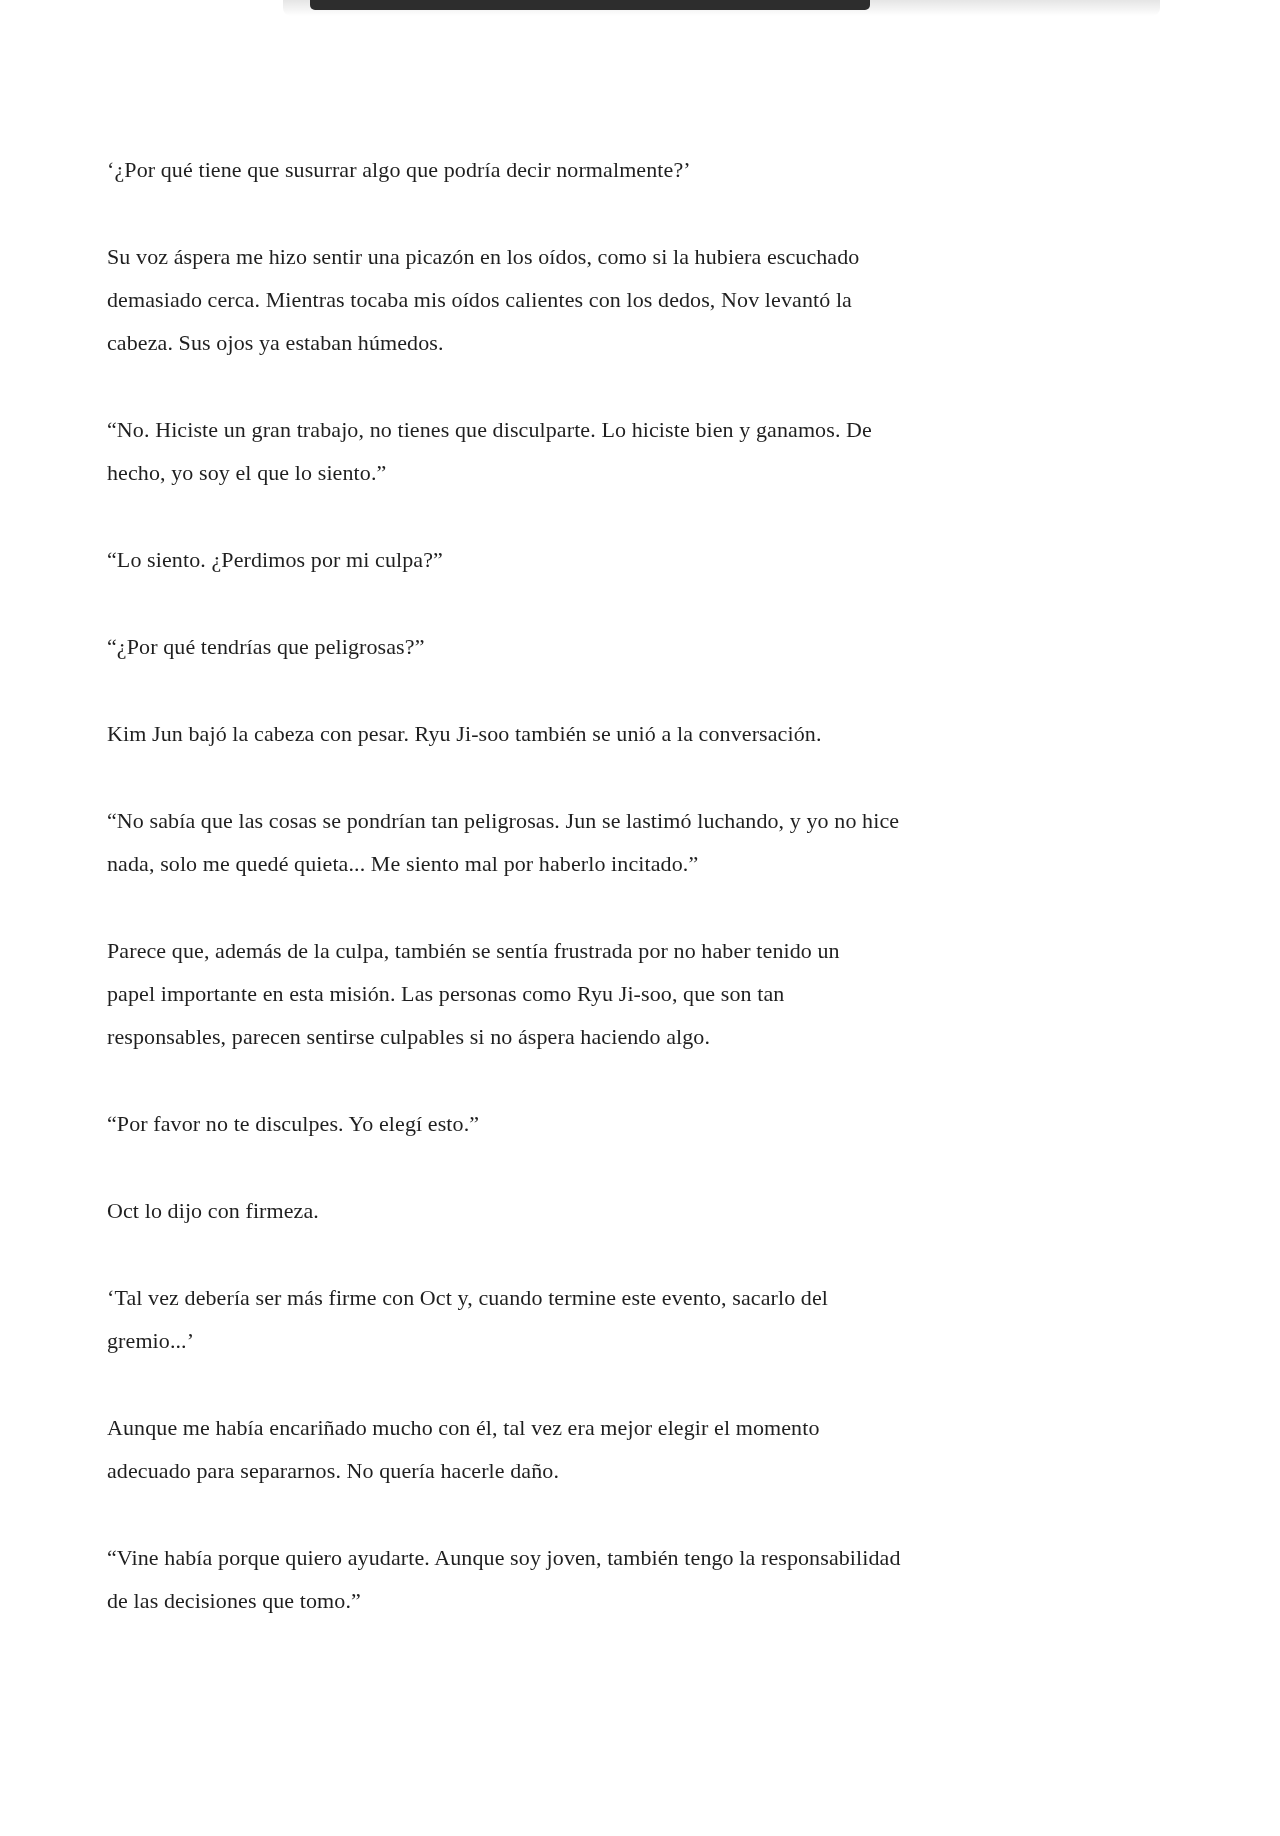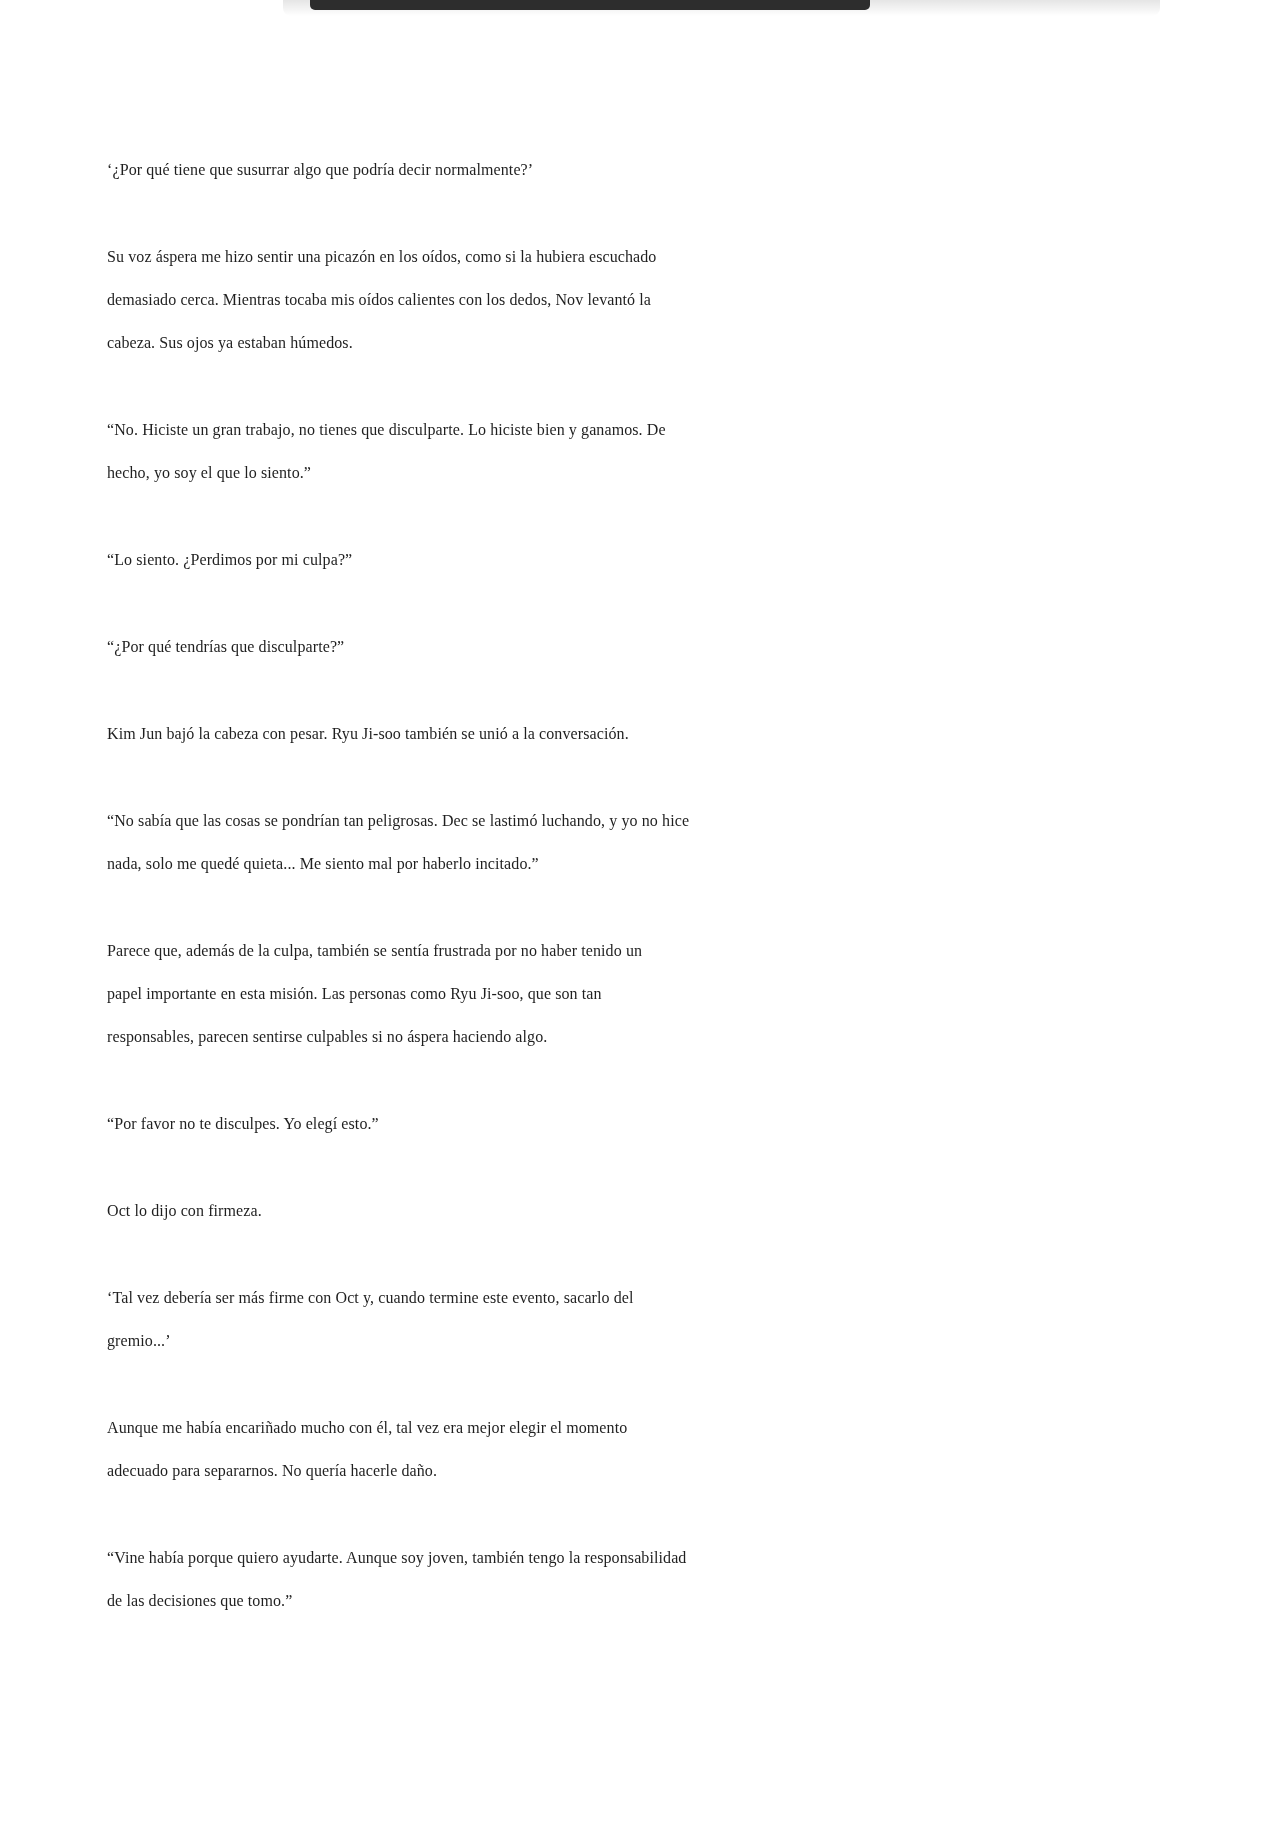--- a/index.html
+++ b/index.html
@@ -32,21 +32,21 @@
     height: 10px;
     background: var(--bar-color, #2d2d2d);
     border-radius: 0 0 5px 5px;
   }
   .content {
     position: absolute;
     top: 148px;
     left: 107px;
     width: 1066px;
     color: var(--text-color, #1f1f1f);
-    font-size: 16px;
+    font-size: 22px;
     line-height: 43px;
   }
   .content p {
     margin: 0 0 44px 0;
     white-space: pre-line;
     letter-spacing: 0.1px;
   }
 </style>
 </head>
 <body>
@@ -57,23 +57,23 @@
   <div class="top-bar"></div>
 
   <div class="content">
     <p>‘¿Por qué tiene que susurrar algo que podría decir normalmente?’</p>
     <p>Su voz áspera me hizo sentir una picazón en los oídos, como si la hubiera escuchado
 demasiado cerca. Mientras tocaba mis oídos calientes con los dedos, Nov levantó la
 cabeza. Sus ojos ya estaban húmedos.</p>
     <p>“No. Hiciste un gran trabajo, no tienes que disculparte. Lo hiciste bien y ganamos. De
 hecho, yo soy el que lo siento.”</p>
     <p>“Lo siento. ¿Perdimos por mi culpa?”</p>
-    <p>“¿Por qué tendrías que disculparte?”</p>
+    <p>“¿Por qué tendrías que peligrosas?”</p>
     <p>Kim Jun bajó la cabeza con pesar. Ryu Ji-soo también se unió a la conversación.</p>
-    <p>“No sabía que las cosas se pondrían tan peligrosas. Dec se lastimó luchando, y yo no hice
+    <p>“No sabía que las cosas se pondrían tan peligrosas. Jun se lastimó luchando, y yo no hice
 nada, solo me quedé quieta... Me siento mal por haberlo incitado.”</p>
     <p>Parece que, además de la culpa, también se sentía frustrada por no haber tenido un
 papel importante en esta misión. Las personas como Ryu Ji-soo, que son tan
 responsables, parecen sentirse culpables si no áspera haciendo algo.</p>
     <p>“Por favor no te disculpes. Yo elegí esto.”</p>
     <p>Oct lo dijo con firmeza.</p>
     <p>‘Tal vez debería ser más firme con Oct y, cuando termine este evento, sacarlo del
 gremio...’</p>
     <p>Aunque me había encariñado mucho con él, tal vez era mejor elegir el momento
 adecuado para separarnos. No quería hacerle daño.</p>

